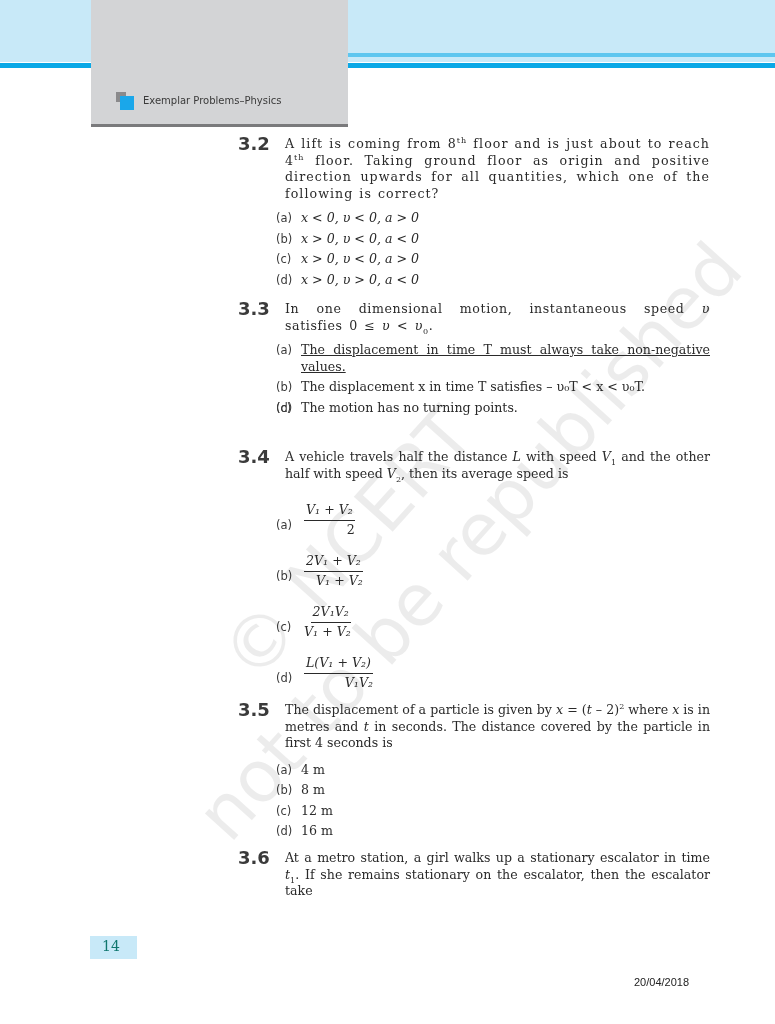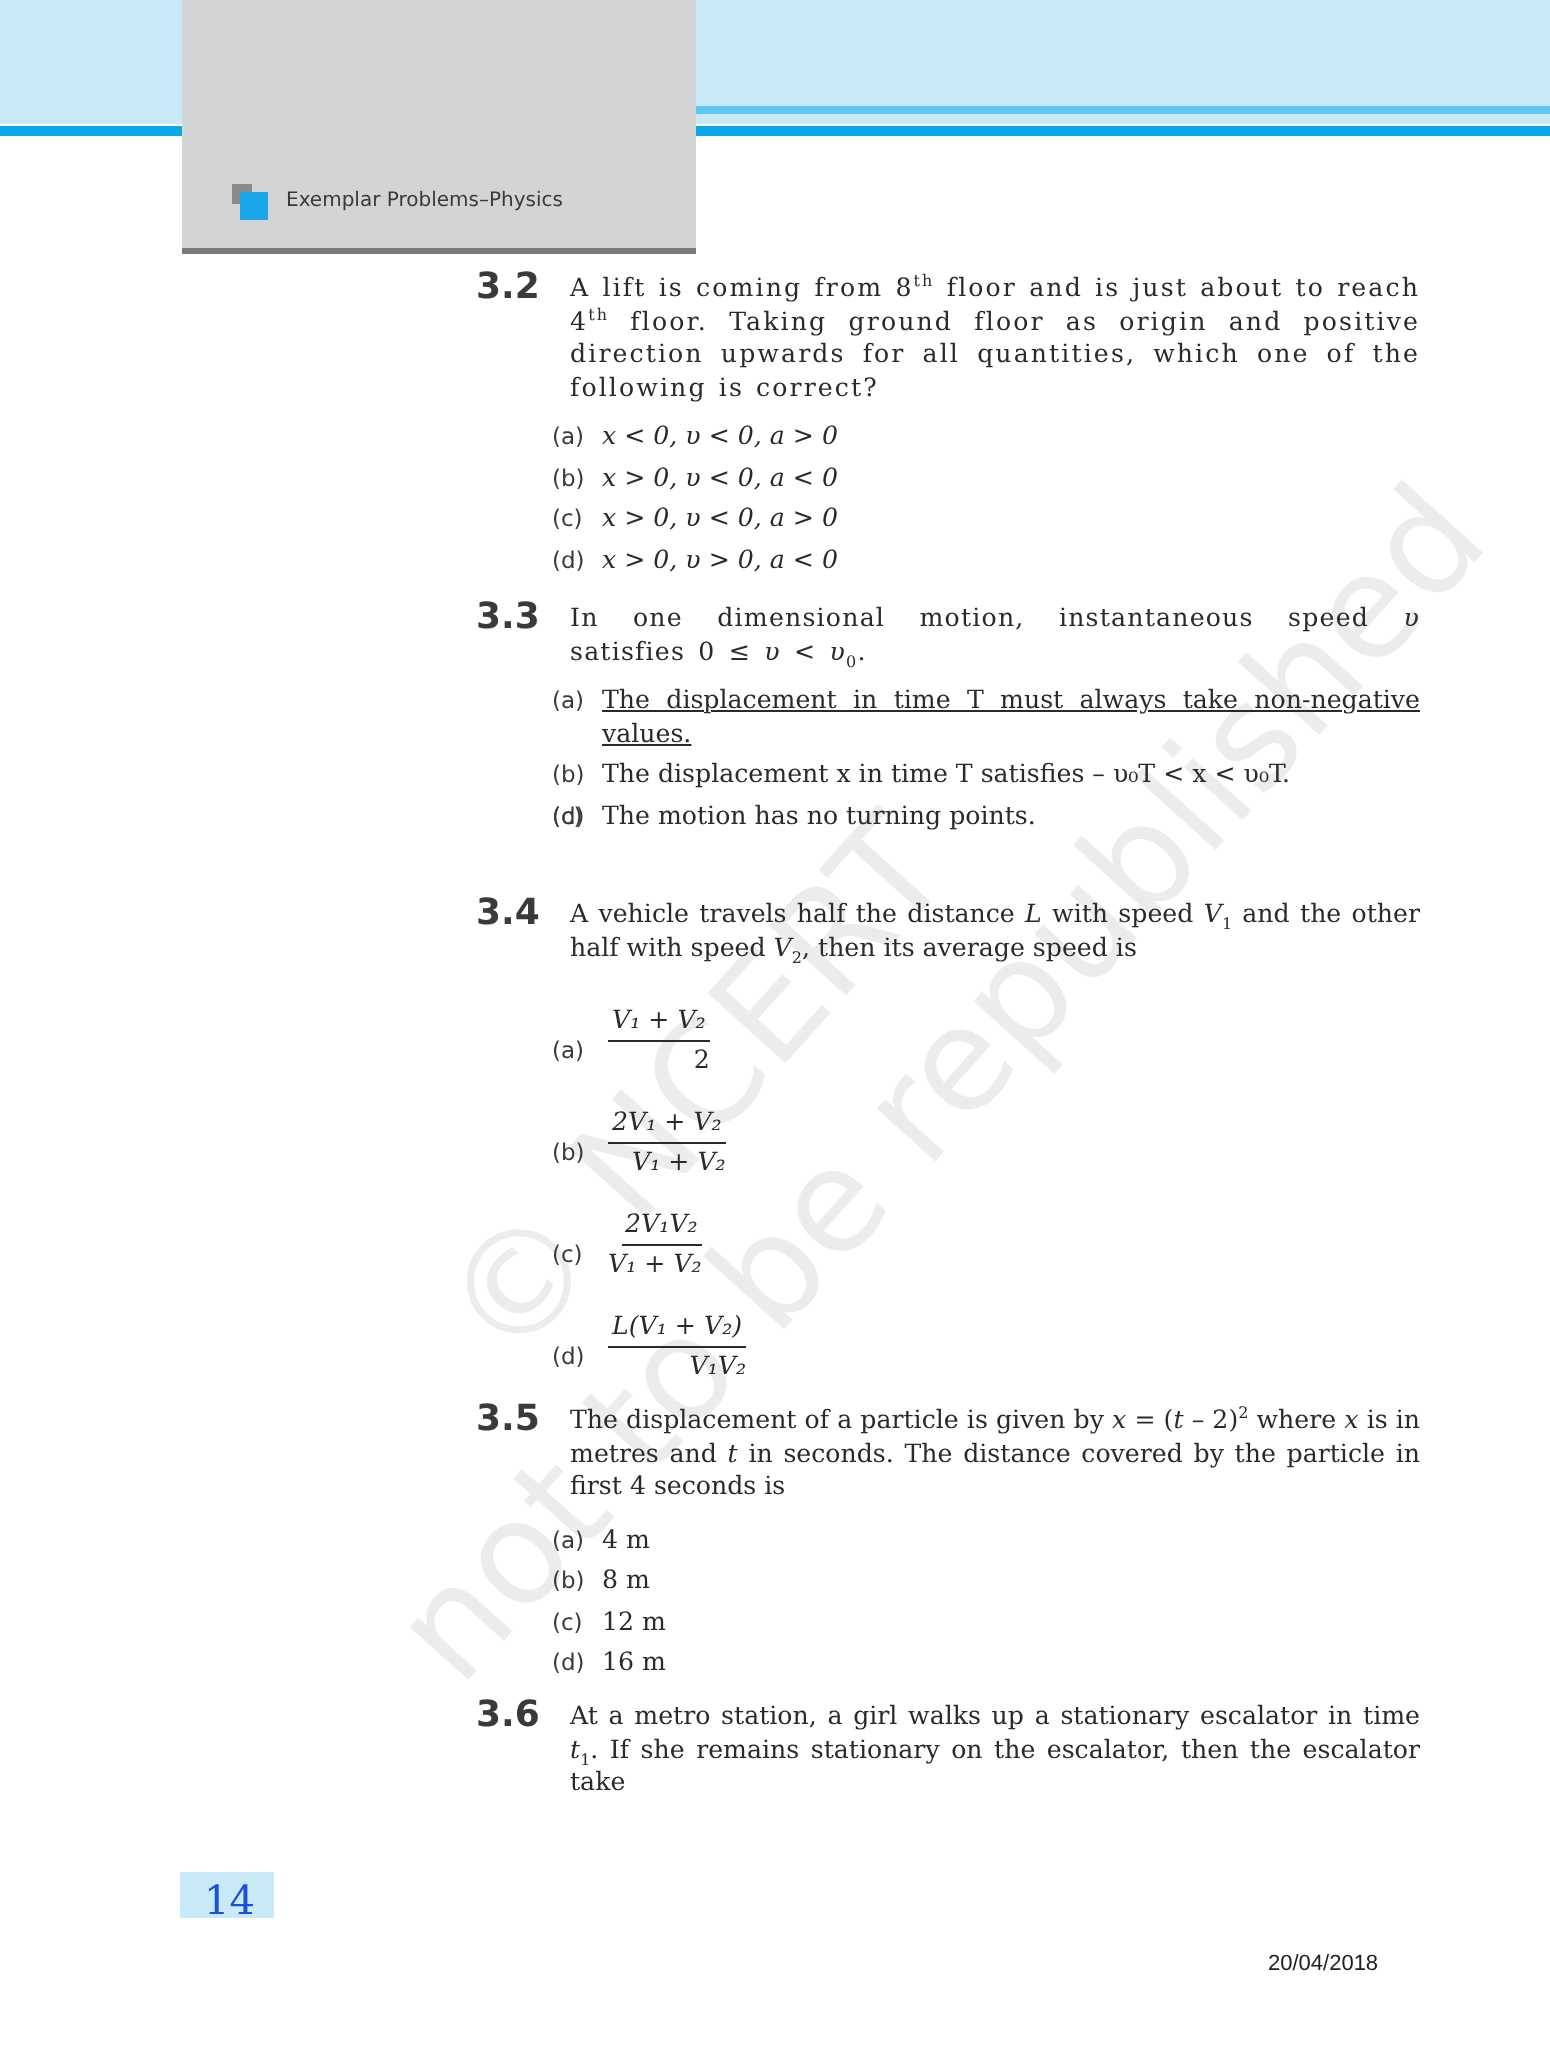--- a/index.html
+++ b/index.html
@@ -31,21 +31,21 @@
   .frac { display:inline-flex; flex-direction:column; align-items:flex-end; font-style:italic; font-size:12.6px; }
   .frac .num { padding:0 2px 1px 2px; border-bottom:1px solid #2a2a2a; white-space:nowrap; }
   .frac .den { padding-top:1px; white-space:nowrap; }
 
   .watermark { position:absolute; font-family:"DejaVu Sans", sans-serif; color:#000; opacity:0.07;
          transform-origin:left top; white-space:nowrap; pointer-events:none; }
   .wm1 { left:205px; top:640px; font-size:72px; transform:rotate(-48deg); }
   .wm2 { left:180px; top:800px; font-size:72px; transform:rotate(-48deg); }
 
   .page-num-box { position:absolute; left:90px; top:936px; width:47px; height:23px; background:#c8e9f8; }
-  .page-num { position:absolute; left:102px; top:938px; font-size:20px; color:#1d4ed8; }
+  .page-num { position:absolute; left:102px; top:938px; font-size:14px; color:#0f766e; }
   .date { position:absolute; left:634px; top:976px; font-family:"Liberation Sans", sans-serif; font-size:11px; color:#222; }
 </style>
 </head>
 <body>
 
 <div class="band-top"></div>
 <div class="band-line1"></div>
 <div class="band-line2"></div>
 <div class="gray-tab"></div>
 <div class="gray-tab-bottom"></div>

